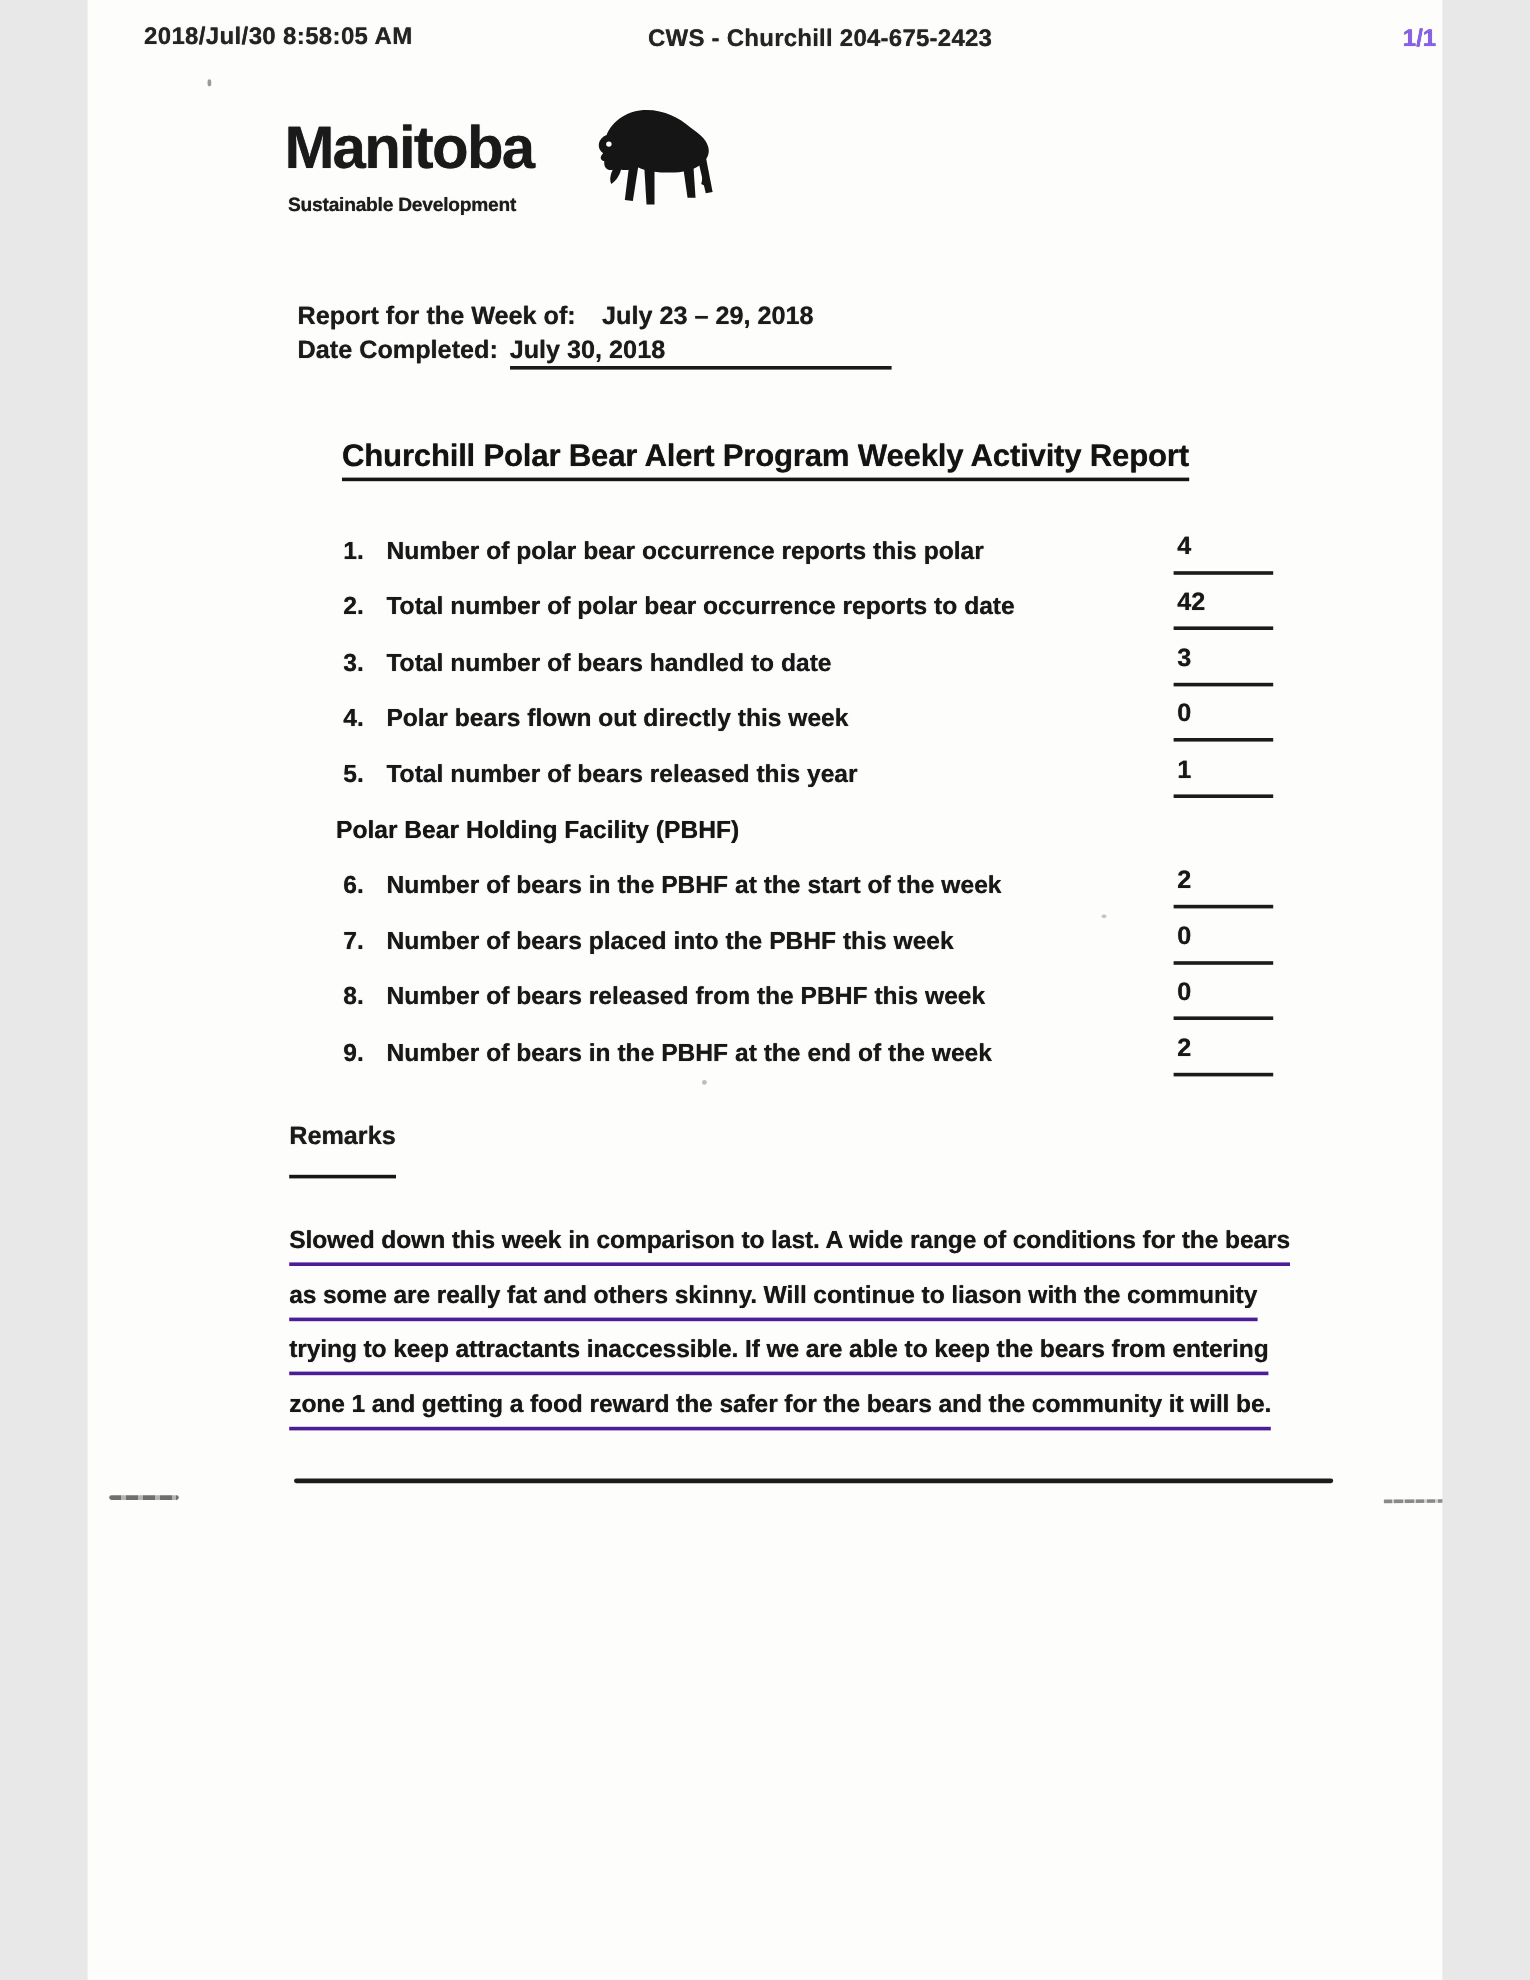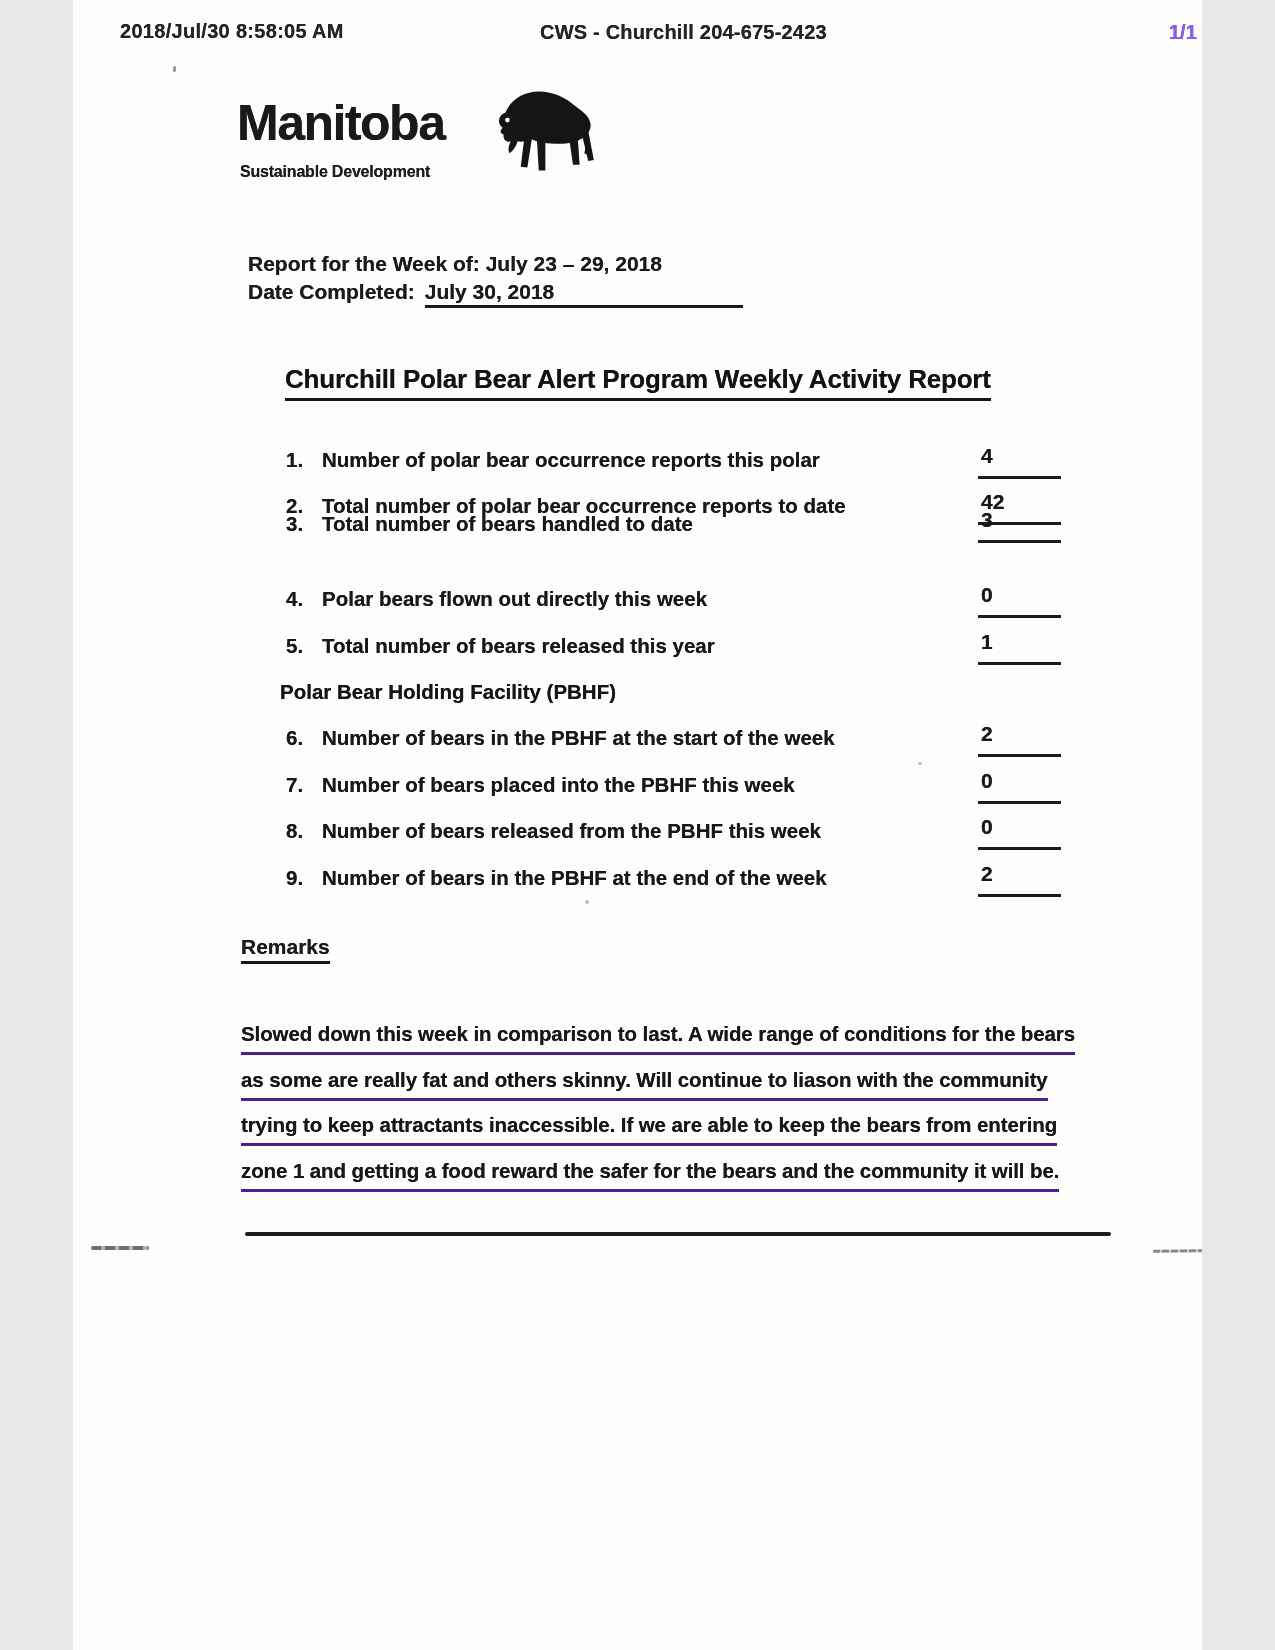--- a/index.html
+++ b/index.html
@@ -19,38 +19,38 @@
   .fax-sender{position:absolute;left:467px;top:21px;font-size:20px;font-weight:700;letter-spacing:.2px;color:#242424;}
   .fax-page{position:absolute;left:1096px;top:21px;font-size:20px;font-weight:700;color:#8b5cf6;}
 
   
   .wordmark{position:absolute;left:164px;top:94px;font-size:50px;font-weight:800;letter-spacing:-1.5px;color:#1a1a1a;}
   .bison{position:absolute;left:410px;top:84px;width:140px;height:95px;}
   .logo-sub{position:absolute;left:167px;top:163px;font-size:16px;font-weight:700;letter-spacing:-0.2px;color:#1d1d1d;}
 
   
   .ri-row1{position:absolute;left:175px;top:252px;font-size:21px;font-weight:700;}
-  .ri-row1 .lbl{margin-right:0;}
+  .ri-row1 .lbl{margin-right:16px;}
   .ri-row2{position:absolute;left:175px;top:280px;font-size:21px;font-weight:700;}
   .ri-underline{display:inline-block;width:318px;margin-left:4px;text-align:left;border-bottom:3.5px solid #1b1b1b;padding-bottom:1px;}
 
   
   .title{position:absolute;left:212px;top:364px;font-size:26px;font-weight:800;letter-spacing:-0.2px;
          border-bottom:3.5px solid #161616;padding-bottom:3px;color:#131313;}
 
   
   .item-row{position:absolute;left:213px;width:800px;height:34px;font-size:20.5px;font-weight:700;color:#181818;}
   .item-num{display:inline-block;width:36px;}
   .item-val{position:absolute;left:692px;top:-4px;width:80px;height:32px;border-bottom:3.2px solid #1b1b1b;
             padding-left:3px;font-size:21px;font-weight:700;}
   .section-head{position:absolute;left:207px;font-size:20.5px;font-weight:800;color:#151515;}
 
   
   .remarks-head{position:absolute;left:168px;top:935px;font-size:21px;font-weight:800;
-                border-bottom:3px solid #161616;padding-bottom:2px;}
+                border-bottom:3px solid #161616;padding-bottom:20px;}
   .remark-line{position:absolute;left:168px;font-size:20.5px;font-weight:700;letter-spacing:-0.1px;
                border-bottom:3px solid #4c1d95;padding-bottom:6px;color:#171717;}
 
   
   .bottom-rule{position:absolute;left:172px;top:1232px;width:866px;height:4px;background:#1c1c1c;border-radius:2px;}
   .artifact-left{position:absolute;left:18px;top:1246px;width:58px;height:4px;
                  background:repeating-linear-gradient(90deg,#6f6f6f 0 10px,#b5b5b5 10px 14px);border-radius:2px;}
   .artifact-right{position:absolute;left:1080px;top:1249px;width:192px;height:3px;
                   background:repeating-linear-gradient(90deg,#8a8a8a 0 7px,#cfcfcf 7px 9px);
                   transform:rotate(-0.4deg);border-radius:1px;}
@@ -97,21 +97,21 @@
   <div class="title fuzz">Churchill Polar Bear Alert Program Weekly Activity Report</div>
 
   <div class="item-row fuzz" style="top:448px">
     <span class="item-num">1.</span><span>Number of polar bear occurrence reports this polar</span>
     <span class="item-val">4</span>
   </div>
   <div class="item-row fuzz" style="top:494px">
     <span class="item-num">2.</span><span>Total number of polar bear occurrence reports to date</span>
     <span class="item-val">42</span>
   </div>
-  <div class="item-row fuzz" style="top:512px">
+  <div class="item-row fuzz" style="top:541px">
     <span class="item-num">3.</span><span>Total number of bears handled to date</span>
     <span class="item-val">3</span>
   </div>
   <div class="item-row fuzz" style="top:587px">
     <span class="item-num">4.</span><span>Polar bears flown out directly this week</span>
     <span class="item-val">0</span>
   </div>
   <div class="item-row fuzz" style="top:634px">
     <span class="item-num">5.</span><span>Total number of bears released this year</span>
     <span class="item-val">1</span>

